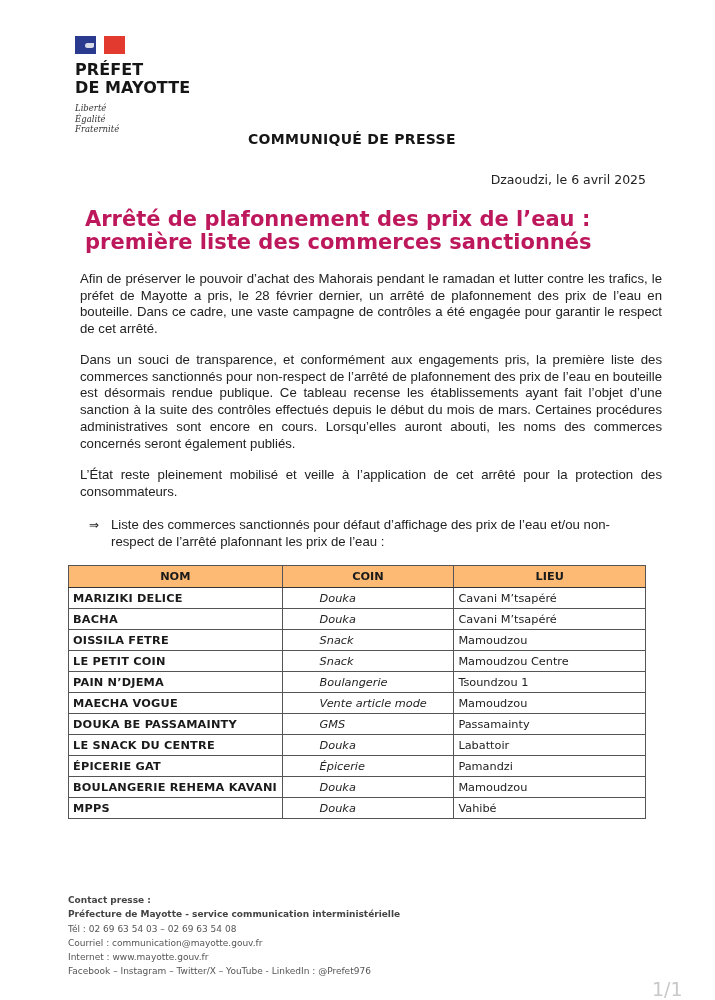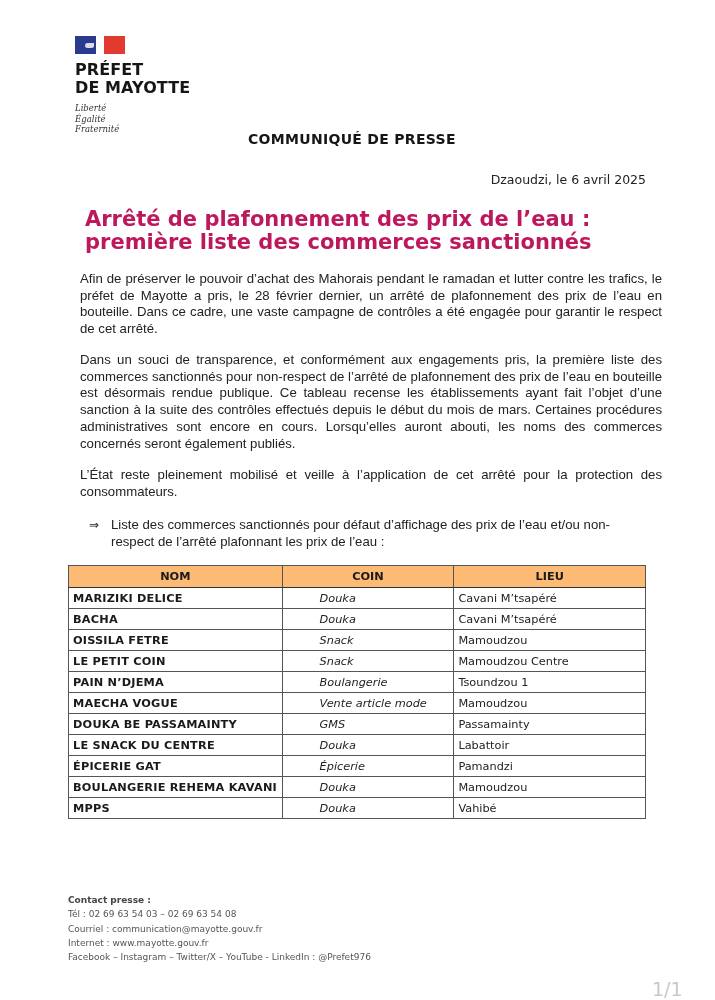--- a/index.html
+++ b/index.html
@@ -142,19 +142,20 @@
     <tr>
         <td class="nom">MPPS</td>
         <td class="type">Douka</td>
         <td class="lieu">Vahibé</td>
       </tr>
   </tbody>
 </table>
 
 <div class="contact">
   <div class="bold">Contact presse :</div>
+  <div class="bold">Préfecture de Mayotte - service communication interministérielle</div>
   <div>Tél : 02 69 63 54 03 – 02 69 63 54 08</div>
   <div>Courriel : communication@mayotte.gouv.fr</div>
   <div>Internet : www.mayotte.gouv.fr</div>
   <div>Facebook – Instagram – Twitter/X – YouTube - LinkedIn : @Prefet976</div>
 </div>
 
 <div class="pager">1/1</div>
 
 </body></html>

